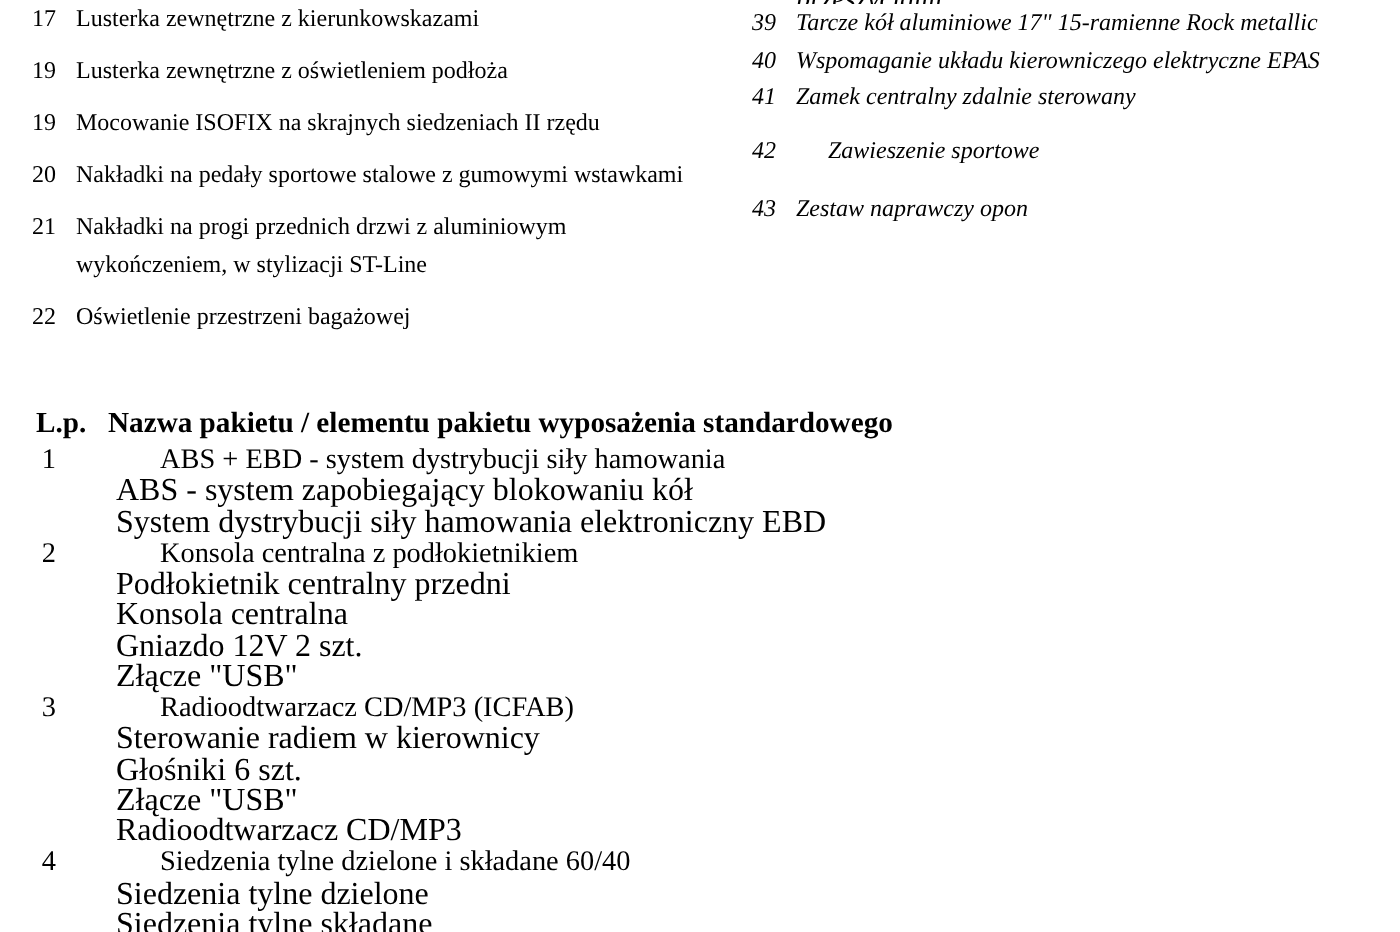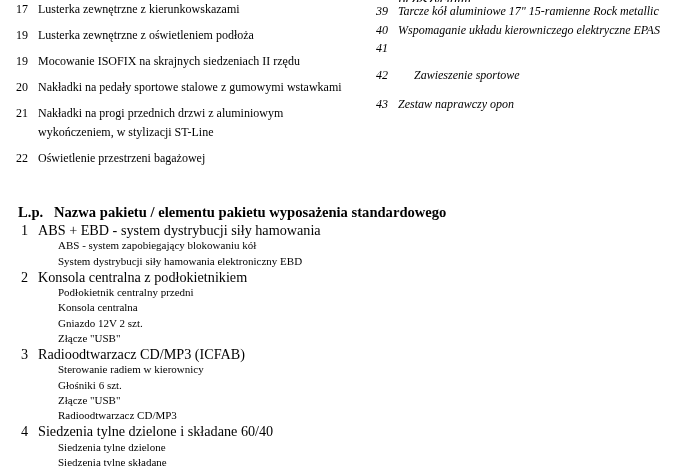--- a/index.html
+++ b/index.html
@@ -107,27 +107,27 @@
     align-items: flex-start;
     font-size: 14.2px;
     line-height: 16.4px;
   }
   .pkg-main .num {
     flex: 0 0 auto;
     width: 28px;
     text-align: right;
     padding-right: 10px;
   }
-  .pkg-main .txt { flex: 1 1 auto; }
+  .pkg-main .txt { flex: 1 1 auto; margin-left: 42px; }
   .pkg-subs {
     margin: 0;
     padding: 0;
   }
   .pkg-sub {
-    font-size: 11px;
+    font-size: 16px;
     line-height: 15.2px;
     padding-left: 58px;
   }
 </style>
 </head>
 <body>
 
 <div class="page">
 
   <div class="columns">
@@ -164,20 +164,21 @@
       <div class="row first-after-orphan">
         <span class="num">39</span>
         <span class="txt">Tarcze kół aluminiowe 17" 15-ramienne Rock metallic</span>
       </div>
       <div class="row">
         <span class="num">40</span>
         <span class="txt">Wspomaganie układu kierowniczego elektryczne EPAS</span>
       </div>
       <div class="row">
         <span class="num">41</span>
+        <span class="txt">Zamek centralny zdalnie sterowany</span>
       </div>
       <div class="row" style="margin-top:8px;gap:16px;">
         <span class="num">42</span>
         <span class="txt">Zawieszenie sportowe</span>
       </div>
       <div class="row" style="margin-top:11px;">
         <span class="num">43</span>
         <span class="txt">Zestaw naprawczy opon</span>
       </div>
     </div>

